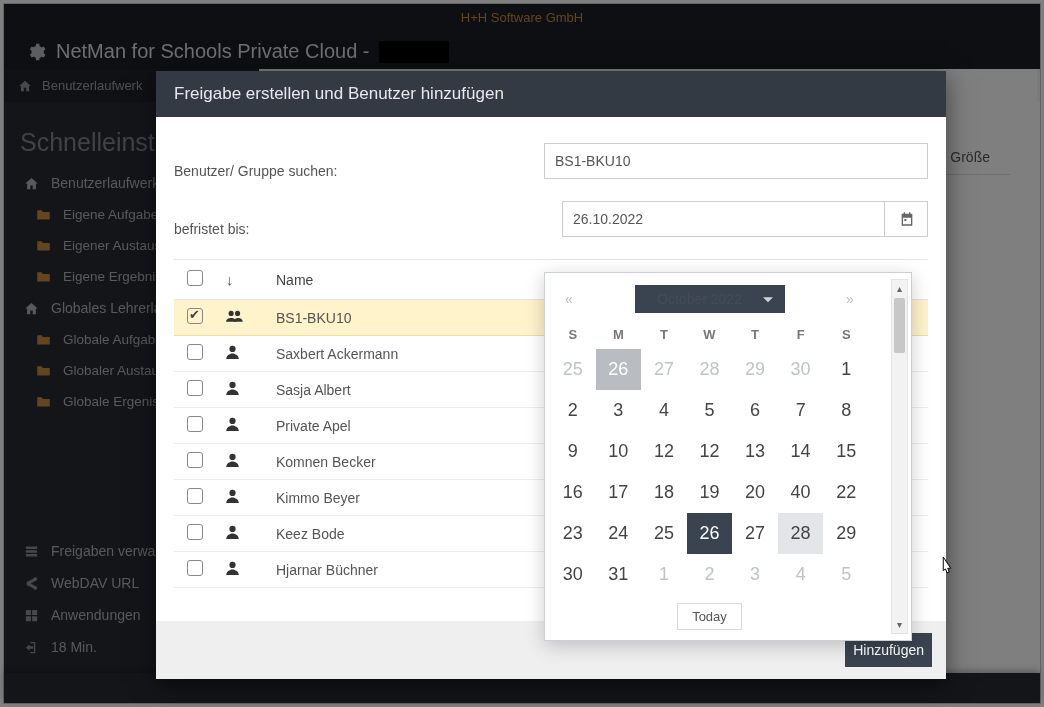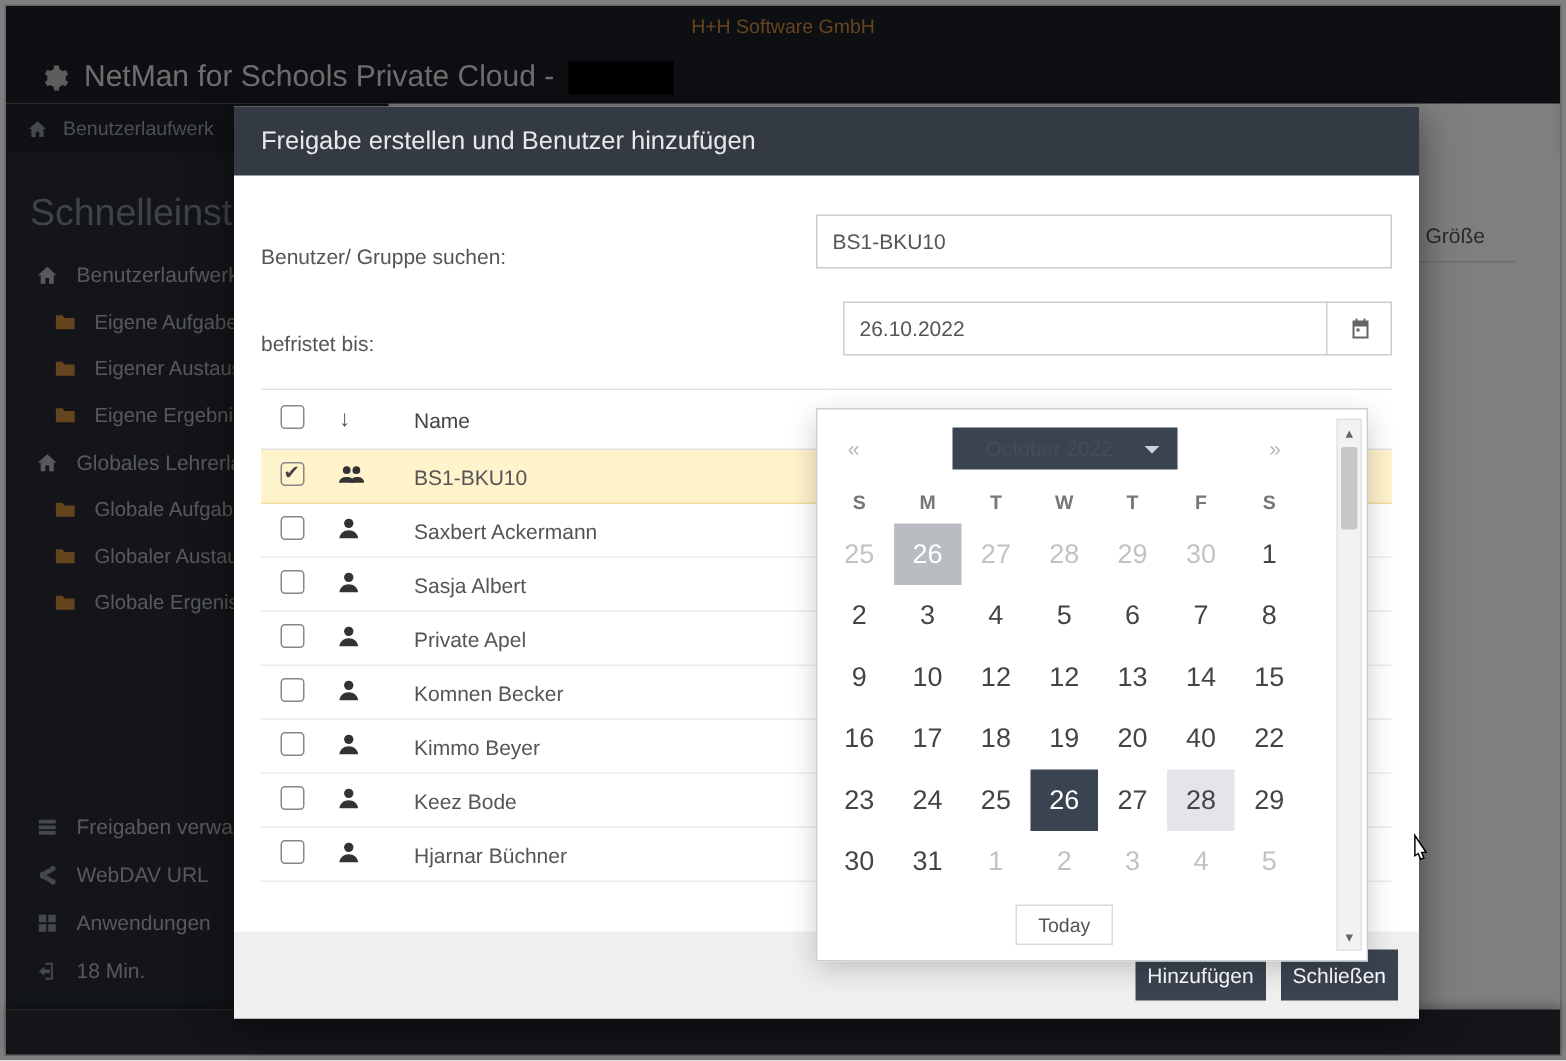--- a/index.html
+++ b/index.html
@@ -558,19 +558,18 @@
       <div class="scrollbar">
         <div class="arrow">▴</div>
         <div class="thumb"></div>
         <div class="arrow" style="position:absolute;bottom:0;left:0;right:0">▾</div>
       </div>
     </div>
 
   </div>
   <div class="modal-footer">
     <button class="btn">Hinzufügen</button>
-    <button class="btn">Schließen</button>
   </div>
 </div>
 
 <svg class="pointer" style="top:555px; left:938px;" viewBox="0 0 24 28">
   <path d="M7 2v18l3-2 2 5 3-1-2-5h4z" fill="#fff" stroke="#000" stroke-width="1.3"></path>
 </svg>
 
 </body></html>

